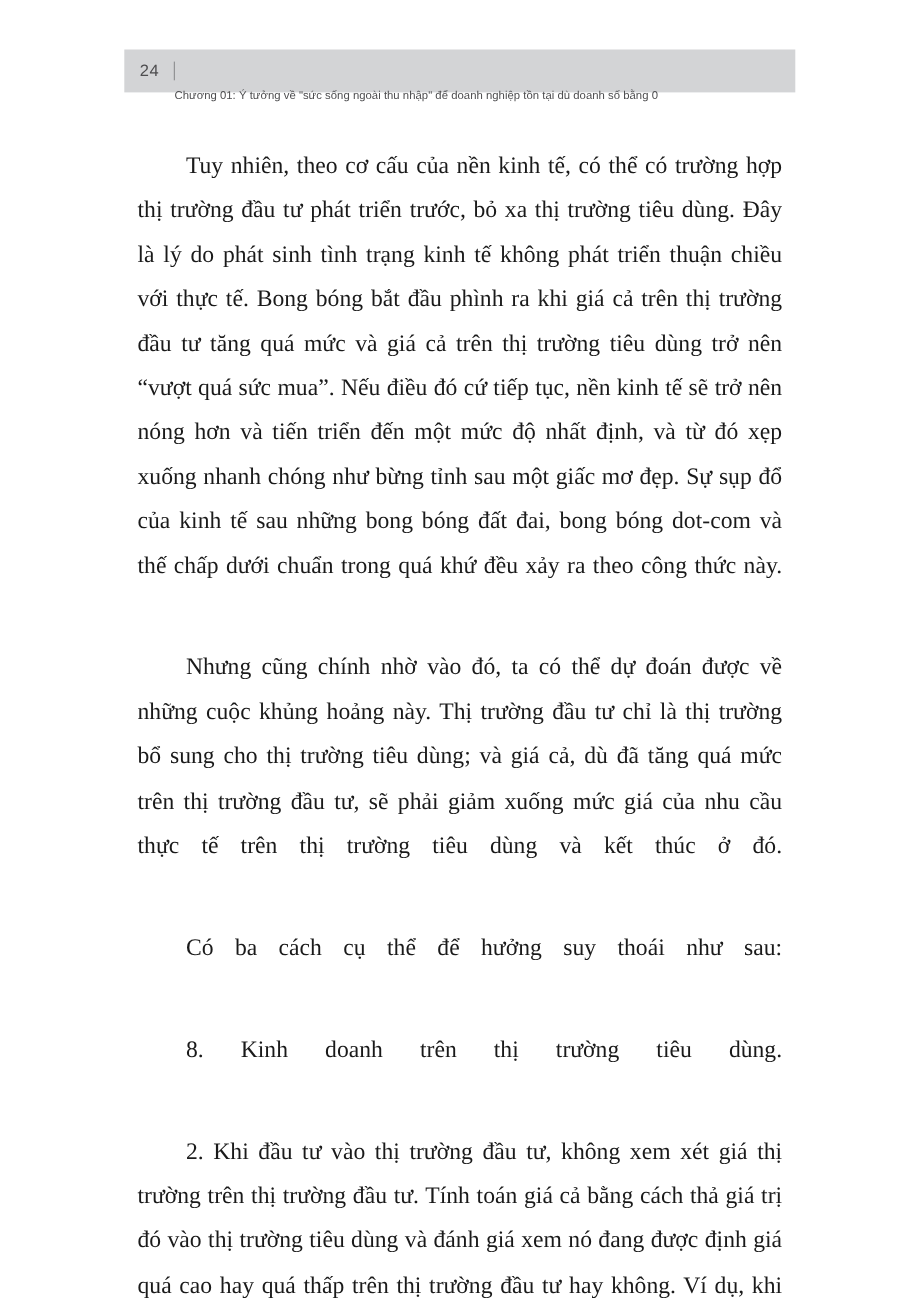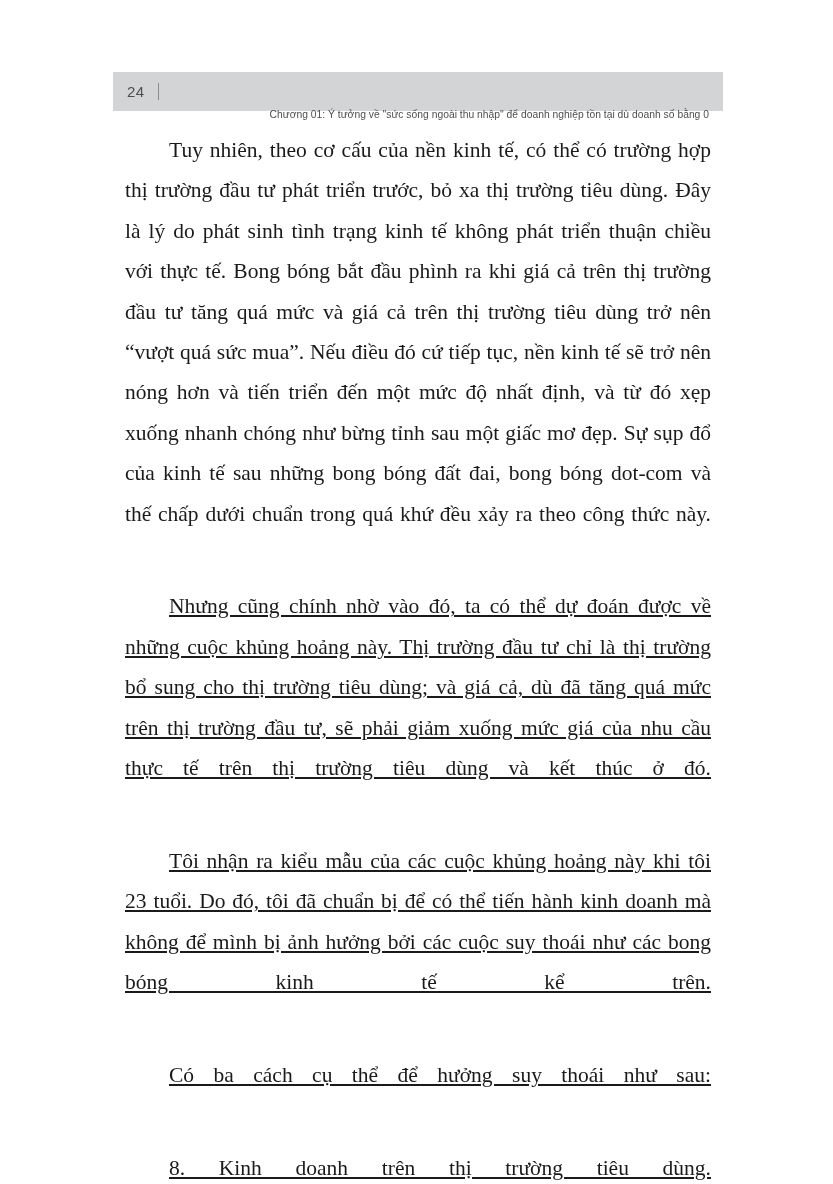--- a/index.html
+++ b/index.html
@@ -20,21 +20,21 @@
   .page {
     position: absolute;
     inset: 0;
     background: #ffffff;
   }
 
   
   .running-head {
     position: absolute;
     left: 113px;
-    top: 72px;
+    top: 45px;
     width: 610px;
     height: 39px;
     background: #d3d4d6;
     display: flex;
     align-items: center;
     box-sizing: border-box;
     padding: 0 10px 0 14px;
   }
   .folio {
     font-family: "Liberation Sans", "DejaVu Sans", sans-serif;
@@ -47,21 +47,21 @@
   .folio-rule {
     flex: 0 0 auto;
     width: 1px;
     height: 17px;
     background: #8b8c8e;
     margin-left: 13px;
     margin-right: 0;
   }
   .running-title {
     flex: 1 1 auto;
-    text-align: right;
+    text-align: left;
     font-family: "Liberation Sans", "DejaVu Sans", sans-serif;
     font-size: 10.3px;
     color: #4d4d4f;
     line-height: 1;
     white-space: nowrap;
     letter-spacing: 0.02px;
     padding-right: 4px;
     margin-top: 48px;
   }
 
@@ -80,21 +80,20 @@
     text-justify: inter-word;
     text-indent: 44px;
     hyphens: none;
     word-spacing: 0.2px;
   }
   p.para.list-item {
     text-indent: 44px;
   }
   p.para + p.para {
     margin-top: 0px;
-    text-decoration: underline;
   }
   
   p.para:after {
     content: "";
     display: inline-block;
     width: 100%;
   }
 </style>
 </head>
 <body>
@@ -103,19 +102,18 @@
 
   <div class="running-head">
     <span class="folio">24</span>
     <span class="folio-rule"></span>
     <span class="running-title">Chương 01: Ý tưởng về "sức sống ngoài thu nhập" để doanh nghiệp tồn tại dù doanh số bằng 0</span>
   </div>
 
   <div class="text-column">
     <p class="para">Tuy nhiên, theo cơ cấu của nền kinh tế, có thể có trường hợp thị trường đầu tư phát triển trước, bỏ xa thị trường tiêu dùng. Đây là lý do phát sinh tình trạng kinh tế không phát triển thuận chiều với thực tế. Bong bóng bắt đầu phình ra khi giá cả trên thị trường đầu tư tăng quá mức và giá cả trên thị trường tiêu dùng trở nên “vượt quá sức mua”. Nếu điều đó cứ tiếp tục, nền kinh tế sẽ trở nên nóng hơn và tiến triển đến một mức độ nhất định, và từ đó xẹp xuống nhanh chóng như bừng tỉnh sau một giấc mơ đẹp. Sự sụp đổ của kinh tế sau những bong bóng đất đai, bong bóng dot-com và thế chấp dưới chuẩn trong quá khứ đều xảy ra theo công thức này.</p>
     <p class="para">Nhưng cũng chính nhờ vào đó, ta có thể dự đoán được về những cuộc khủng hoảng này. Thị trường đầu tư chỉ là thị trường bổ sung cho thị trường tiêu dùng; và giá cả, dù đã tăng quá mức trên thị trường đầu tư, sẽ phải giảm xuống mức giá của nhu cầu thực tế trên thị trường tiêu dùng và kết thúc ở đó.</p>
-    <p class="para">Tôi nhận ra kiểu mẫu của các cuộc khủng hoảng này khi tôi 23 tuổi. Do đó, tôi đã chuẩn bị để có thể tiến hành kinh doanh mà không để mình bị ảnh hưởng bởi các cuộc suy thoái như các bong bóng kinh tế kể trên.</p>
     <p class="para">Có ba cách cụ thể để hưởng suy thoái như sau:</p>
     <p class="para list-item">8. Kinh doanh trên thị trường tiêu dùng.</p>
     <p class="para list-item">2. Khi đầu tư vào thị trường đầu tư, không xem xét giá thị trường trên thị trường đầu tư. Tính toán giá cả bằng cách thả giá trị đó vào thị trường tiêu dùng và đánh giá xem nó đang được định giá quá cao hay quá thấp trên thị trường đầu tư hay không. Ví dụ, khi đầu tư vào quảng cáo, tôi sẽ bỏ ngoài tai những ý kiến như</p>
   </div>
 
 </div>
 
 </body></html>

